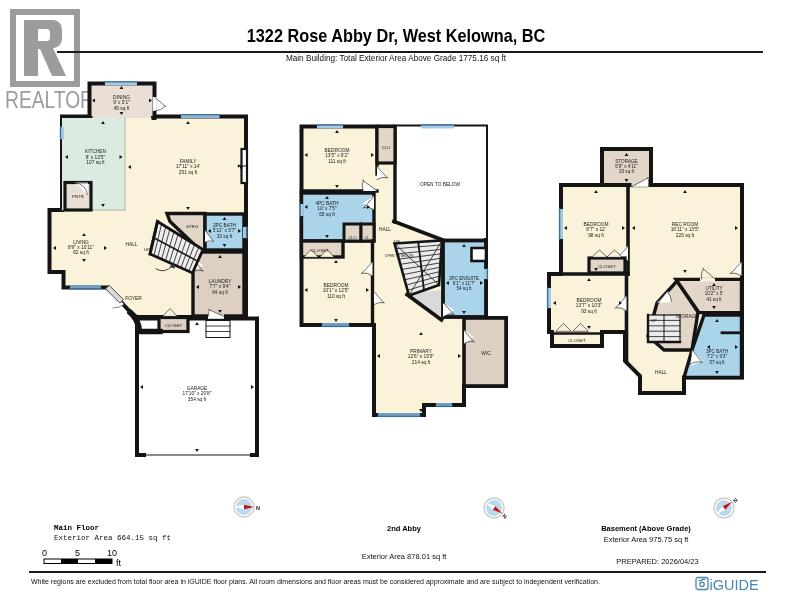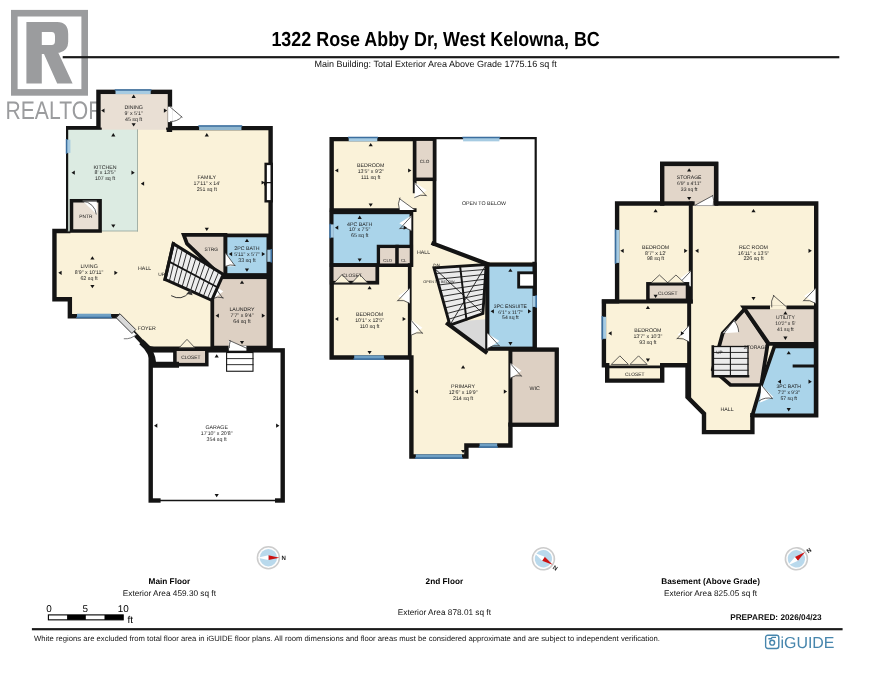--- a/index.html
+++ b/index.html
@@ -550,46 +550,46 @@
 <svg class="abs" style="left:709px;top:491px;" width="42" height="32" viewBox="0 0 42 32">
   <g transform="rotate(-38 15 17)">
   <circle cx="15" cy="17" r="10" fill="#fdfdfd" stroke="#cccccc" stroke-width="1.4"></circle>
   <circle cx="15" cy="17" r="7.9" fill="#b9d9ec"></circle>
   <polygon points="15,14.8 25,17 15,19.2" fill="#cc1111"></polygon>
   <polygon points="15,14.8 5,17 15,19.2" fill="#ffffff"></polygon>
   <text x="26.5" y="20" font-size="5.5" font-weight="bold" fill="#222">N</text>
   </g>
 </svg>
 
-<div class="abs" style="left:54px;top:524px;width:200px;text-align:center;">
+<div class="abs" style="left:54px;top:524px;width:200px;text-align:left;font-family:Liberation Mono, monospace;">
   <div style="font-size:7.5px;font-weight:bold;color:#000;">Main Floor</div>
-  <div style="font-size:7.5px;color:#111;margin-top:1.5px;">Exterior Area 459.30 sq ft</div>
+  <div style="font-size:7.5px;color:#111;margin-top:1.5px;">Exterior Area 664.15 sq ft</div>
 </div>
 
 <div class="abs" style="left:304px;top:524px;width:200px;text-align:center;">
-  <div style="font-size:7.5px;font-weight:bold;color:#000;">2nd Floor</div>
+  <div style="font-size:7.5px;font-weight:bold;color:#000;">2nd Abby</div>
   <div style="font-size:7.5px;color:#111;margin-top:19px;">Exterior Area 878.01 sq ft</div>
 </div>
 
 <div class="abs" style="left:546px;top:524px;width:200px;text-align:center;">
   <div style="font-size:7.5px;font-weight:bold;color:#000;">Basement (Above Grade)</div>
-  <div style="font-size:7.5px;color:#111;margin-top:1.5px;">Exterior Area 825.05 sq ft</div>
+  <div style="font-size:7.5px;color:#111;margin-top:1.5px;">Exterior Area 975.75 sq ft</div>
 </div>
 
 <svg class="abs" style="left:38px;top:546px;" width="100" height="22" viewBox="0 0 100 22">
   <text x="4" y="10" font-size="9" fill="#000">0</text>
   <text x="37" y="10" font-size="9" fill="#000">5</text>
   <text x="69" y="10" font-size="9" fill="#000">10</text>
   <rect x="6" y="13" width="68" height="4.5" fill="#ffffff" stroke="#000" stroke-width="1"></rect>
   <rect x="23" y="13" width="17" height="4.5" fill="#000"></rect>
   <rect x="57" y="13" width="17" height="4.5" fill="#000"></rect>
   <text x="78" y="20" font-size="9" fill="#000">ft</text>
 </svg>
 
-<div class="abs" style="left:568px;top:557px;width:179px;text-align:right;font-size:7.5px;font-weight:bold;color:#111;">PREPARED: 2026/04/23</div>
+<div class="abs" style="left:568px;top:557px;width:179px;text-align:center;font-size:7.5px;font-weight:normal;color:#111;">PREPARED: 2026/04/23</div>
 
 <div class="abs" style="left:29px;top:571px;width:737px;height:2px;background:#1a1a1a;"></div>
 
 <div class="abs" style="left:31px;top:578px;font-size:7px;color:#111;">White regions are excluded from total floor area in iGUIDE floor plans. All room dimensions and floor areas must be considered approximate and are subject to independent verification.</div>
 
 <svg class="abs" style="left:695px;top:575px;" width="66" height="17" viewBox="0 0 66 17">
   <g stroke="#4786ad" fill="none" stroke-width="1.3">
     <rect x="1" y="2.5" width="12" height="12" rx="2"></rect>
     <circle cx="7" cy="9.3" r="2.2"></circle>
     <path d="M 3.5 5.6 L 6 5.6 L 7 4.4 L 10.5 4.4"></path>

